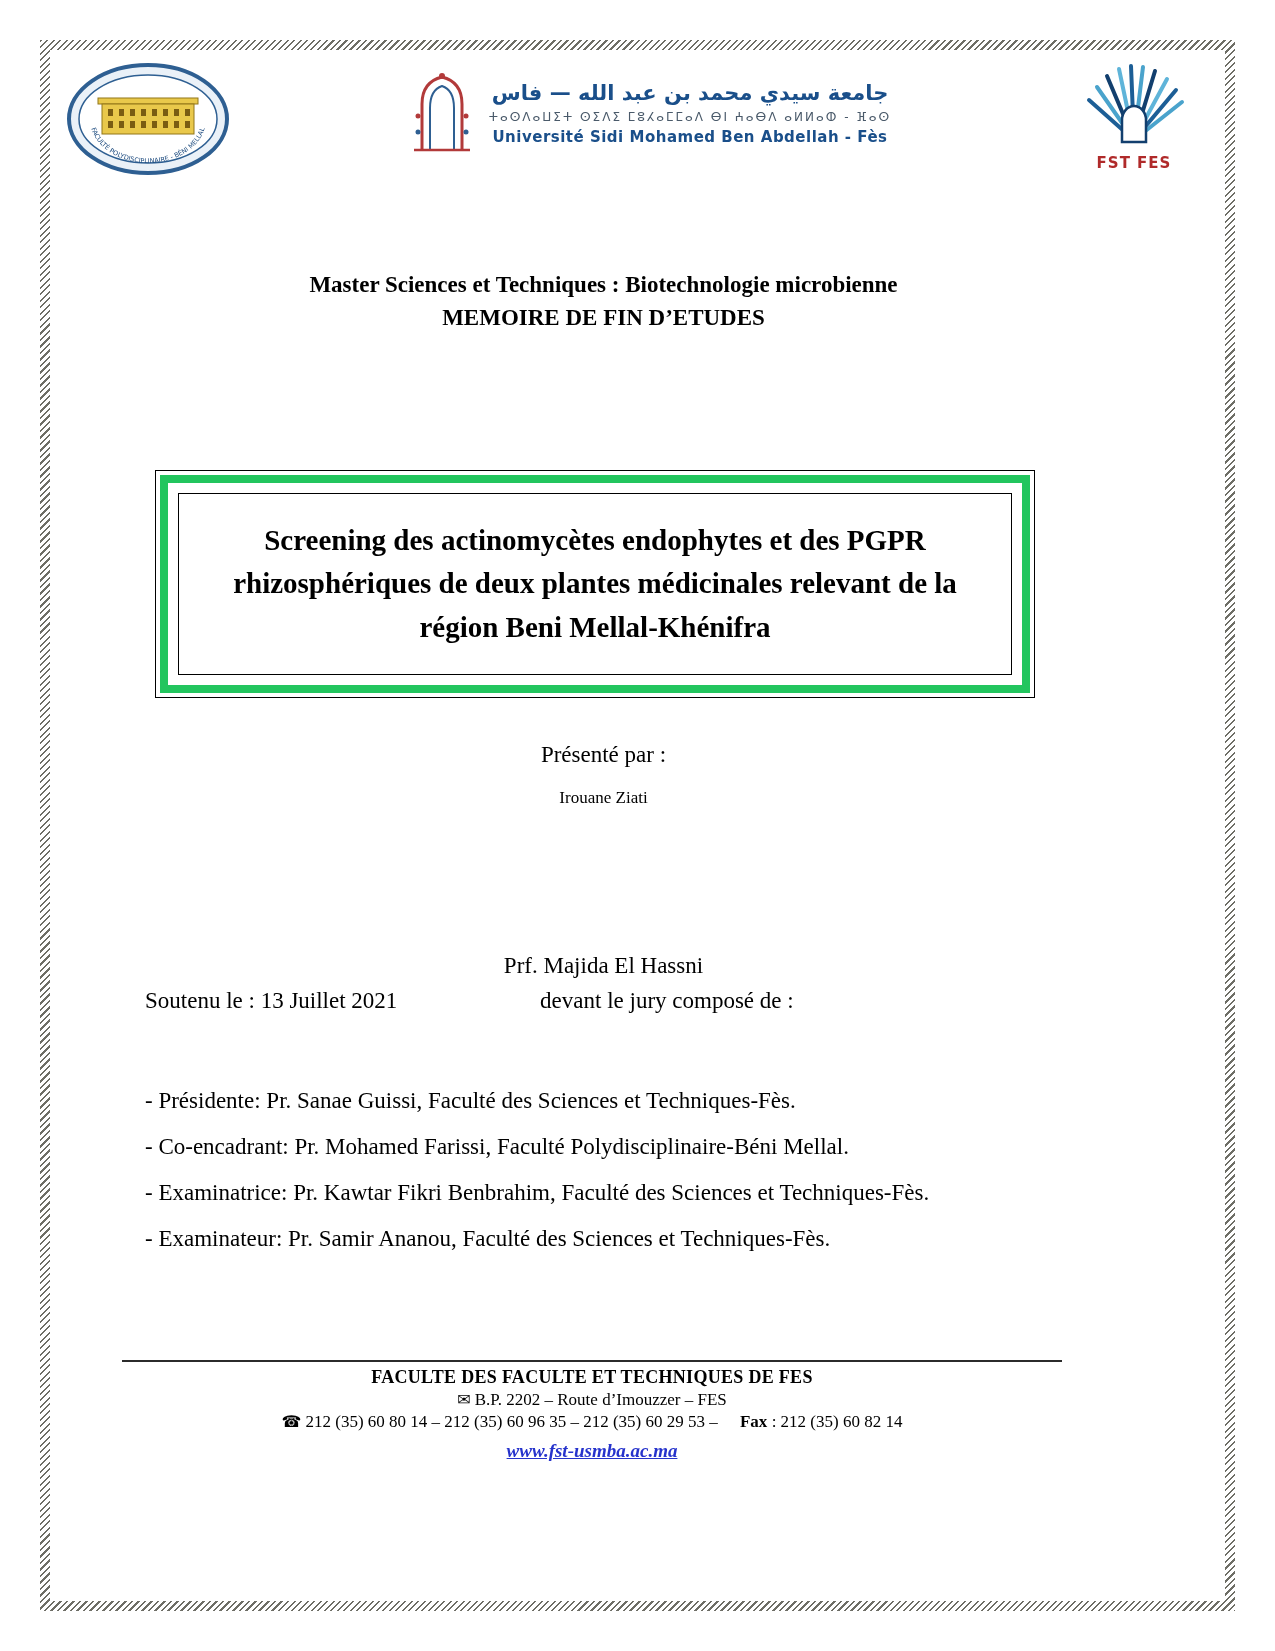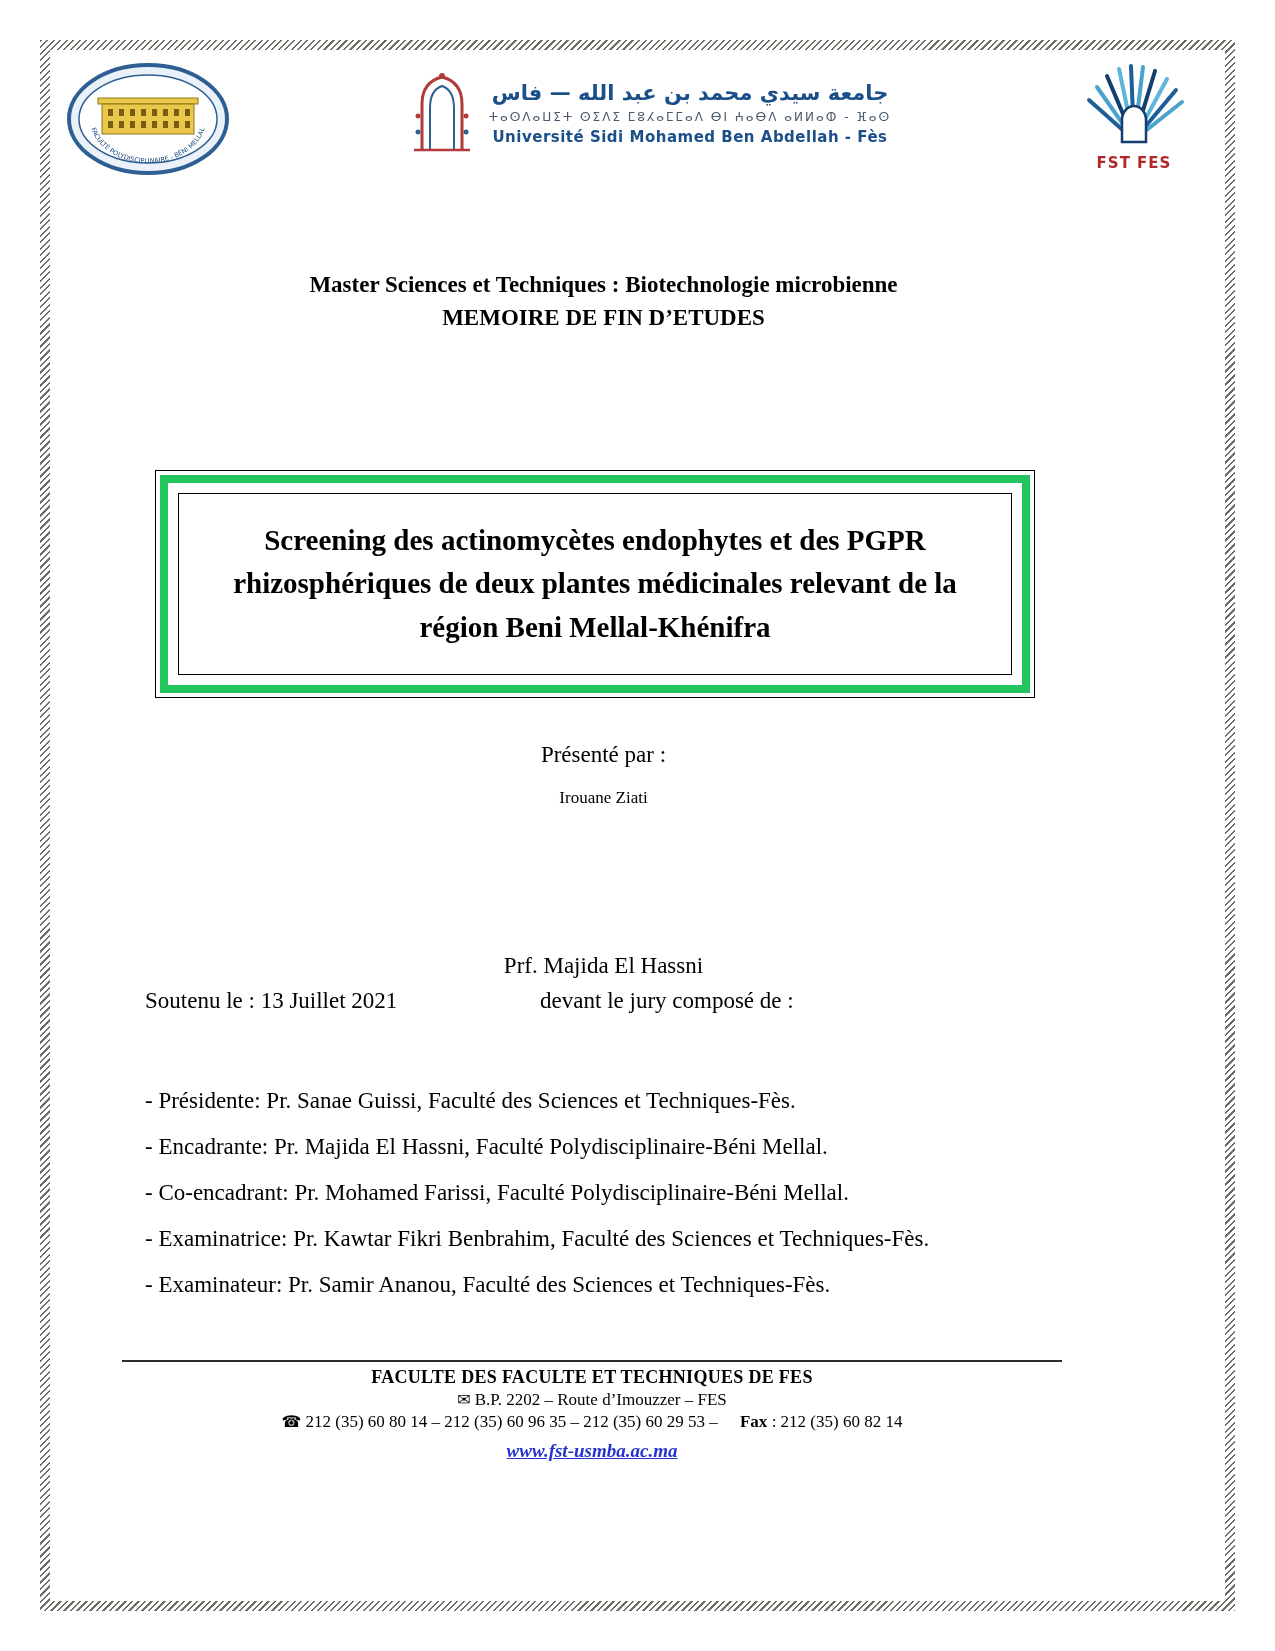--- a/index.html
+++ b/index.html
@@ -180,21 +180,20 @@
   <div class="center-line presented-name">Irouane Ziati</div>
   <div class="center-line supervisor-name">Prf. Majida El Hassni</div>
 
   <div class="soutenu-row">
     <span>Soutenu le : 13 Juillet  2021</span>
     <span class="jury-intro">devant le jury composé de :</span>
   </div>
 
   <div class="jury-block">
     <div class="jury-line">- Présidente: Pr. Sanae Guissi, Faculté des Sciences et Techniques-Fès.</div>
-    <div class="jury-line">- Encadrante: Pr. Majida El Hassni, Faculté Polydisciplinaire-Béni Mellal.</div>
     <div class="jury-line">- Co-encadrant: Pr. Mohamed Farissi, Faculté Polydisciplinaire-Béni Mellal.</div>
     <div class="jury-line">- Examinatrice: Pr. Kawtar Fikri Benbrahim, Faculté des Sciences et Techniques-Fès.</div>
     <div class="jury-line">- Examinateur: Pr. Samir Ananou, Faculté des Sciences et Techniques-Fès.</div>
   </div>
 
   <div class="footer">
     <div class="faculty">FACULTE DES FACULTE ET TECHNIQUES DE FES</div>
     <div class="address">
       <span class="icon">✉</span><span>B.P. 2202 – Route d’Imouzzer – FES</span>
     </div>

